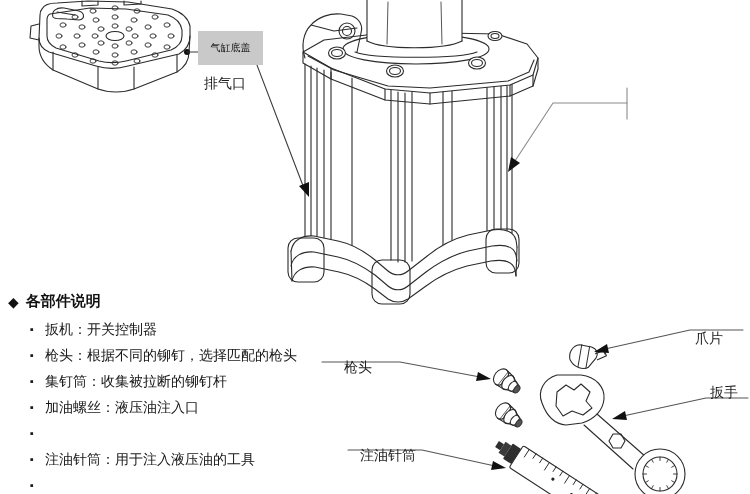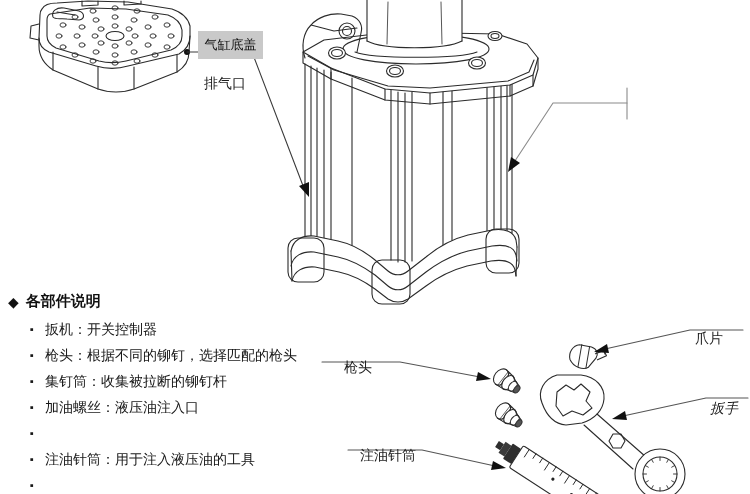--- a/index.html
+++ b/index.html
@@ -190,30 +190,30 @@
       <polygon points="594,352 607,344 609,353" fill="#111" stroke="none"></polygon>
 
       <polyline points="748,398 706,398 623,416" stroke="#555"></polyline>
       <polygon points="612,419 625,411 627,420" fill="#111" stroke="none"></polygon>
 
       <polyline points="348,450 422,450 495,466" stroke="#555"></polyline>
       <polygon points="506,468 491,470 493,461" fill="#111" stroke="none"></polygon>
     </g>
   </svg>
 
-  <div class="callout-box" style="left:198px;top:31px;width:65px;height:28px;font-size:13px;">气缸底盖</div>
+  <div class="callout-box" style="left:198px;top:31px;width:65px;height:34px;font-size:10px;">气缸底盖</div>
 
   <div class="lbl plain" style="left:204px;top:55px;">排气口</div>
 
 
   <div class="lbl plain" style="left:344px;top:339px;">枪头</div>
 
   <div class="lbl plain" style="left:695px;top:310px;">爪片</div>
 
-  <div class="lbl plain" style="left:710px;top:380px;font-style:italic;">扳手</div>
+  <div class="lbl plain" style="left:710px;top:364px;">扳手</div>
 
   <div class="lbl plain" style="left:360px;top:427px;">注油针筒</div>
 
   <div class="parts-list">
     <div class="pl-title">
       <span class="diamond">◆</span>
       <span>各部件说明</span>
     </div>
     <ul class="pl-items">
       <li class="pl-item">

